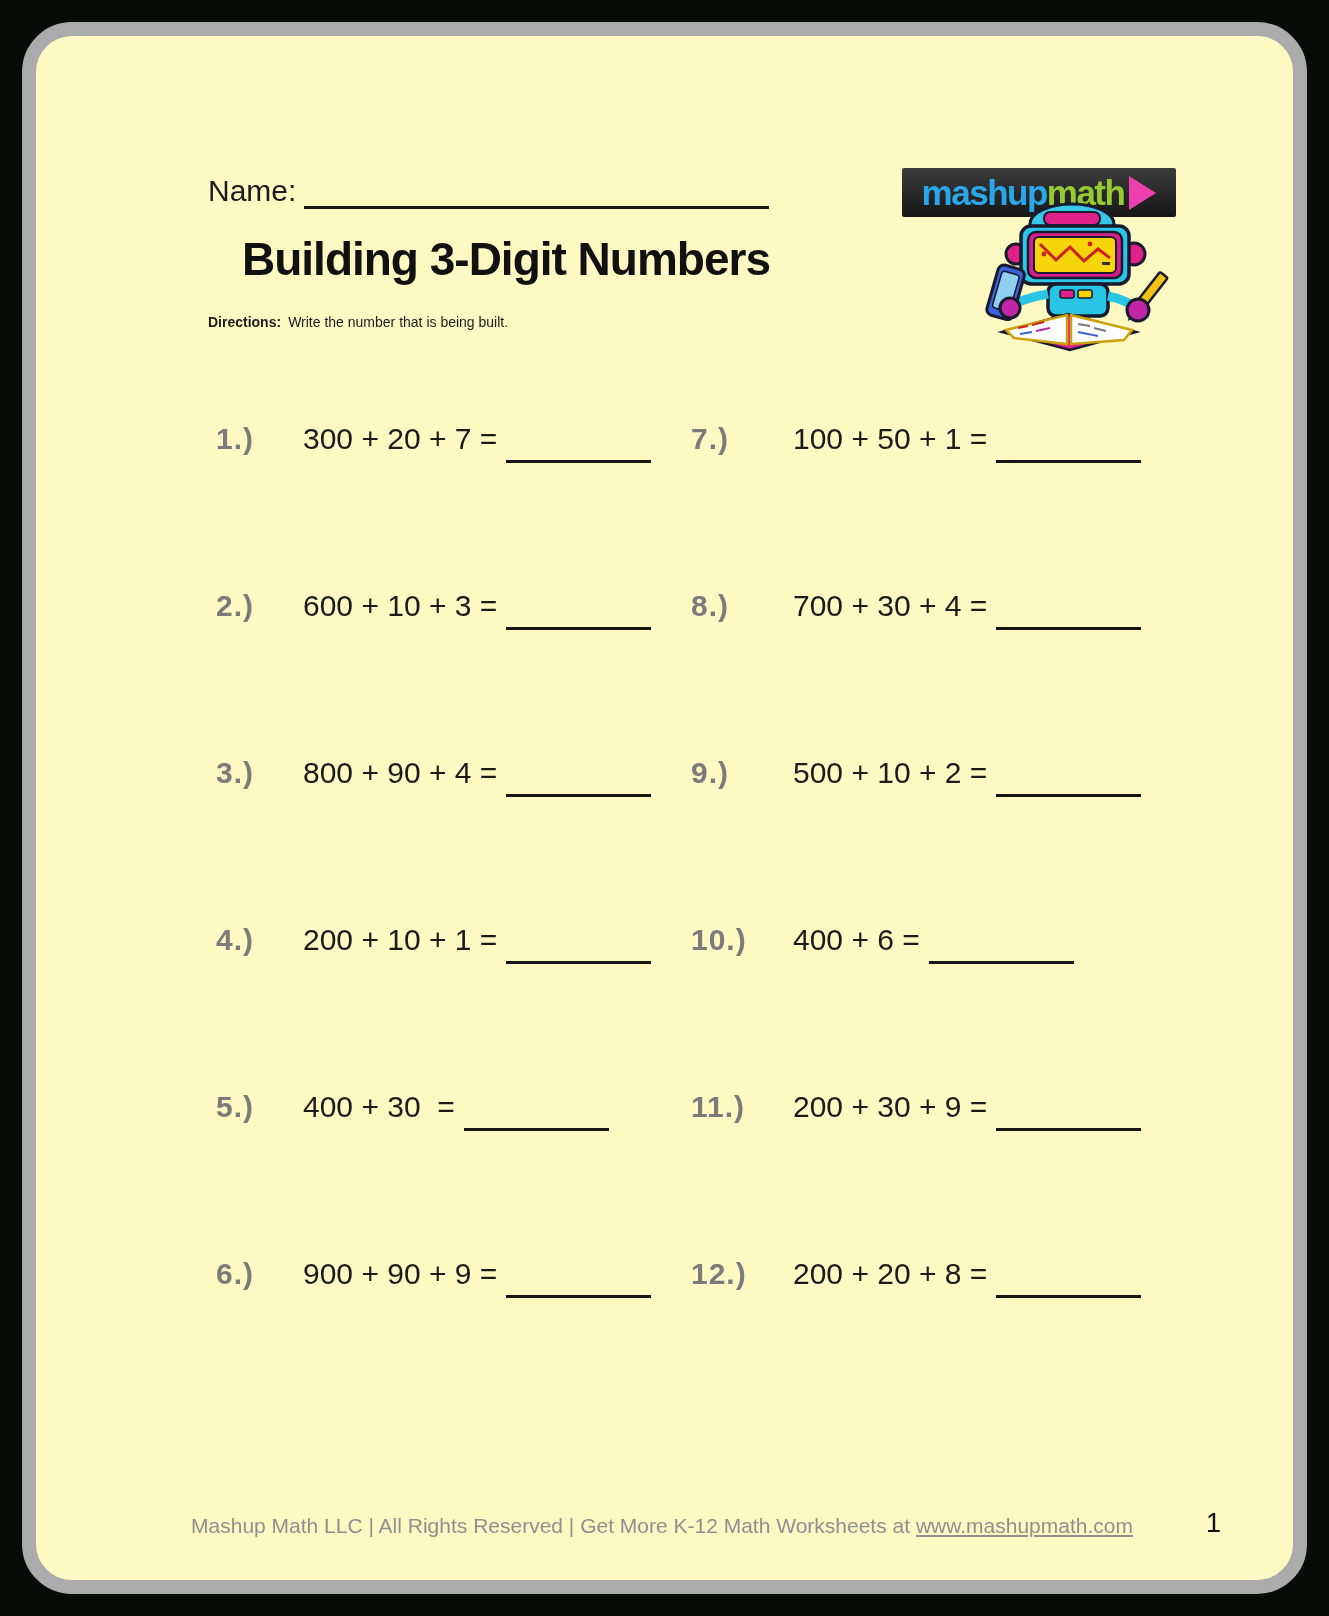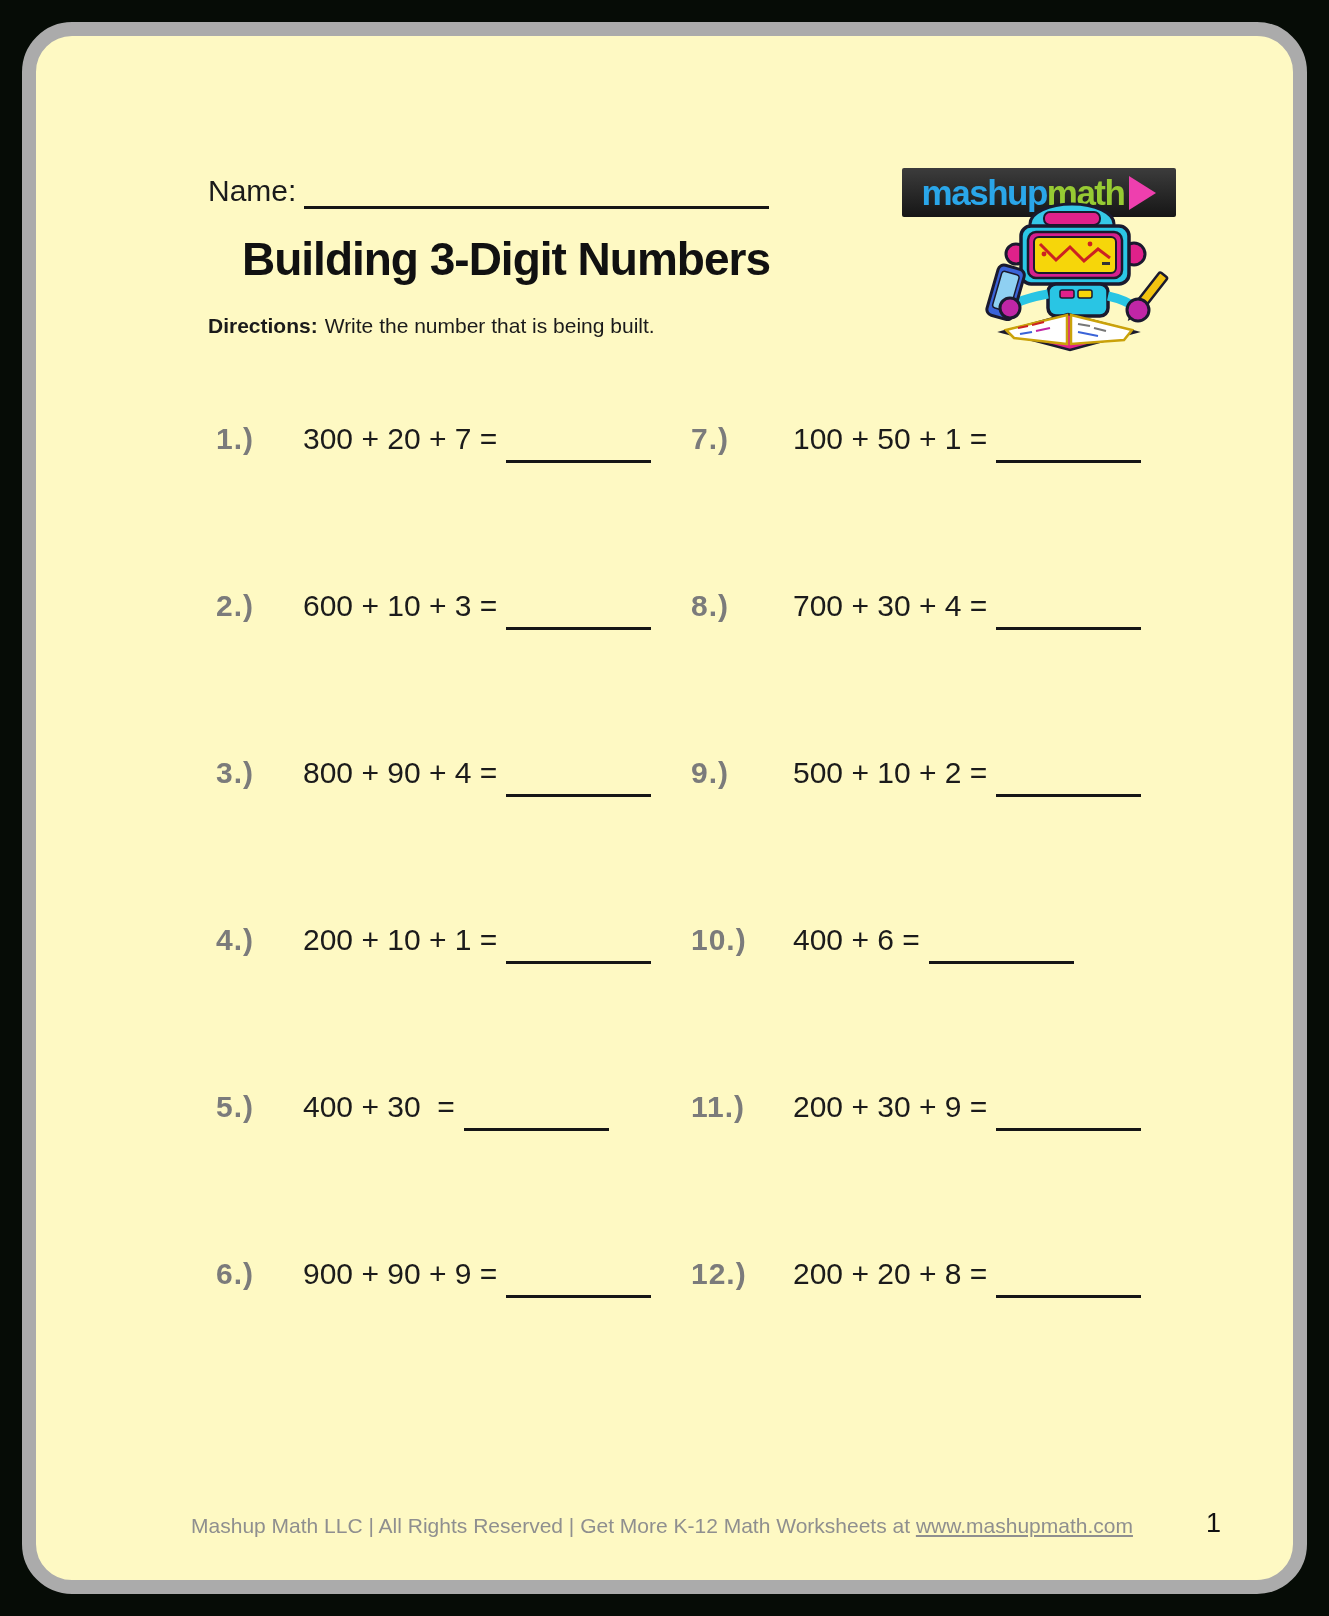--- a/index.html
+++ b/index.html
@@ -29,21 +29,21 @@
     vertical-align:-8px;margin-left:8px;
   }
   .title{
     position:absolute;left:170px;top:196px;
     font-size:46px;font-weight:bold;color:#111;
     letter-spacing:-1px;
     margin-left:36px;
   }
   .directions{
     position:absolute;left:172px;top:278px;
-    font-size:21px;color:#1b1b1b;
+    font-size:14px;color:#1b1b1b;
   }
   .directions .dir-label{font-weight:bold;}
   .directions .dir-text{margin-left:7px;}
   
   .logo-bar{
     position:absolute;left:866px;top:120px;width:274px;height:49px;
     background:linear-gradient(#3c3c3c,#161616);
     display:flex;align-items:center;justify-content:center;
     border-radius:2px;
     margin-top:12px;

